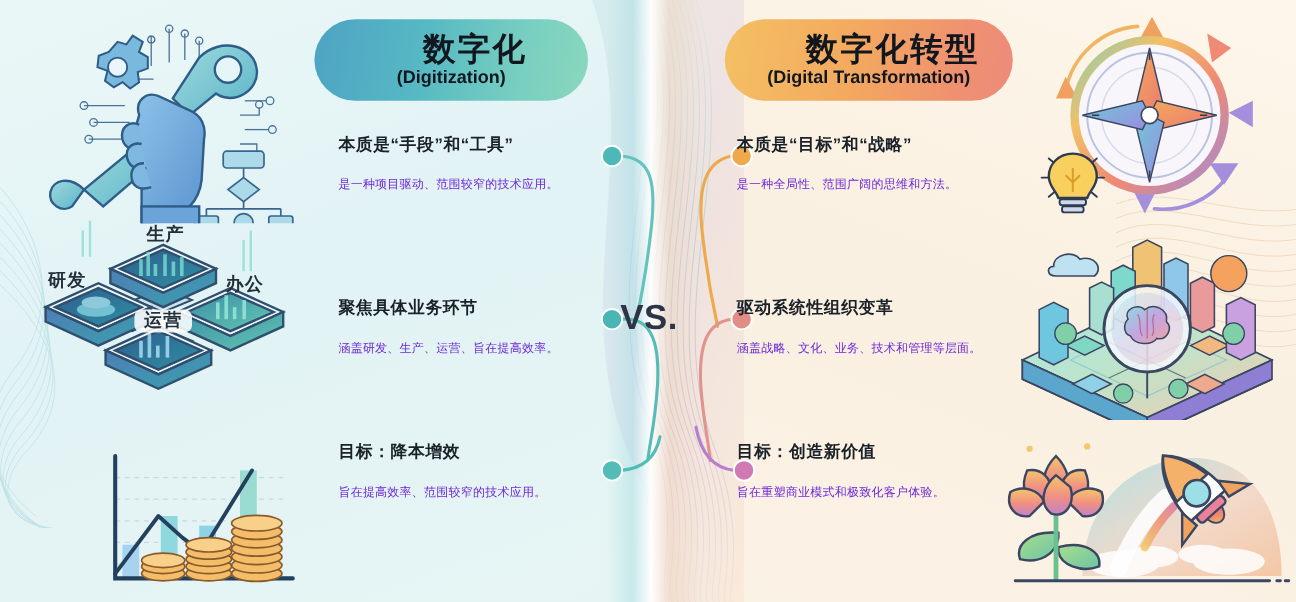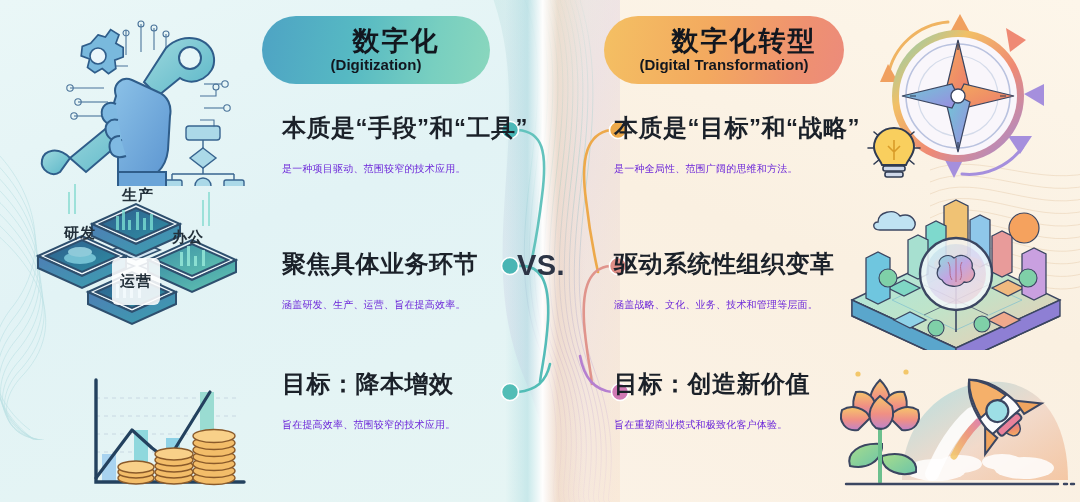--- a/index.html
+++ b/index.html
@@ -49,21 +49,21 @@
     background:linear-gradient(100deg,#4ea3c4 0%,#56b9c3 40%,#78cfc0 75%,#8ad7bd 100%);
   }
   #pill-right {
     left:604px; top:16px; width:240px; height:68px;
     background:linear-gradient(100deg,#f4c063 0%,#f3a95f 45%,#ef9170 80%,#ec8b7b 100%);
   }
 
   
   .block { position:absolute; width:232px; }
   .block .head {
-    font-size:24px; font-weight:bold; color:#1b2129;
+    font-size:14px; font-weight:bold; color:#1b2129;
     letter-spacing:0.5px; white-space:nowrap;
   }
   .block .body {
     margin-top:18px; font-size:10px; color:#6d28d9;
     line-height:1.48; letter-spacing:0.2px;
   }
   .left-block { left:282px; text-align:left; }
   .right-block { left:614px; text-align:left; }
   .r1 { top:112px; } .r2 { top:248px; } .r3 { top:368px; }
 
@@ -84,21 +84,21 @@
   #illus-chart { left:62px; top:362px; width:206px; height:140px; }
   #illus-compass { left:836px; top:2px;   width:244px; height:180px; }
   #illus-city    { left:832px; top:182px; width:248px; height:168px; }
   #illus-growth  { left:836px; top:352px; width:244px; height:150px; }
 
   .node-label {
     position:absolute; font-size:15px; font-weight:bold; color:#23303a;
     letter-spacing:1px; white-space:nowrap;
   }
   .node-label.boxed {
-    background:rgba(255,255,255,0.88); padding:14px 8px; border-radius:6px;
+    background:rgba(255,255,255,0.88); padding:0 8px; border-radius:6px;
   }
 </style>
 </head>
 <body>
 
 <div class="stage">
 
   <div class="bg-left"></div>
   <div class="bg-right"></div>
 
@@ -295,22 +295,22 @@
       <ellipse cx="68" cy="72" rx="12" ry="5" fill="#aee7f0"></ellipse>
     </g>
     <g fill="#6fd6c8" opacity="0.6">
       <rect x="56" y="12" width="2" height="22"></rect>
         <rect x="62" y="4" width="2" height="30"></rect>
       <rect x="190" y="20" width="2" height="26"></rect>
         <rect x="196" y="12" width="2" height="34"></rect>
     </g>
   </svg>
   <div class="node-label" style="left:122px; top:186px;">生产</div>
-  <div class="node-label" style="left:40px;  top:224px;margin-left:24px;">研发</div>
-  <div class="node-label" style="left:172px; top:228px;text-align:center;">办公</div>
+  <div class="node-label" style="left:40px;  top:224px;">研发</div>
+  <div class="node-label" style="left:188px; top:228px;text-align:center;">办公</div>
   <div class="node-label boxed" style="left:112px; top:258px;">运营</div>
 
   <svg class="illus" id="illus-chart" viewBox="0 0 206 140">
     <g stroke="#c8d8e2" stroke-width="1" stroke-dasharray="4 4">
       <line x1="34" y1="36" x2="176" y2="36"></line>
         <line x1="34" y1="54" x2="176" y2="54"></line>
       <line x1="34" y1="72" x2="176" y2="72"></line>
         <line x1="34" y1="90" x2="176" y2="90"></line>
       <line x1="34" y1="108" x2="176" y2="108"></line>
     </g>

